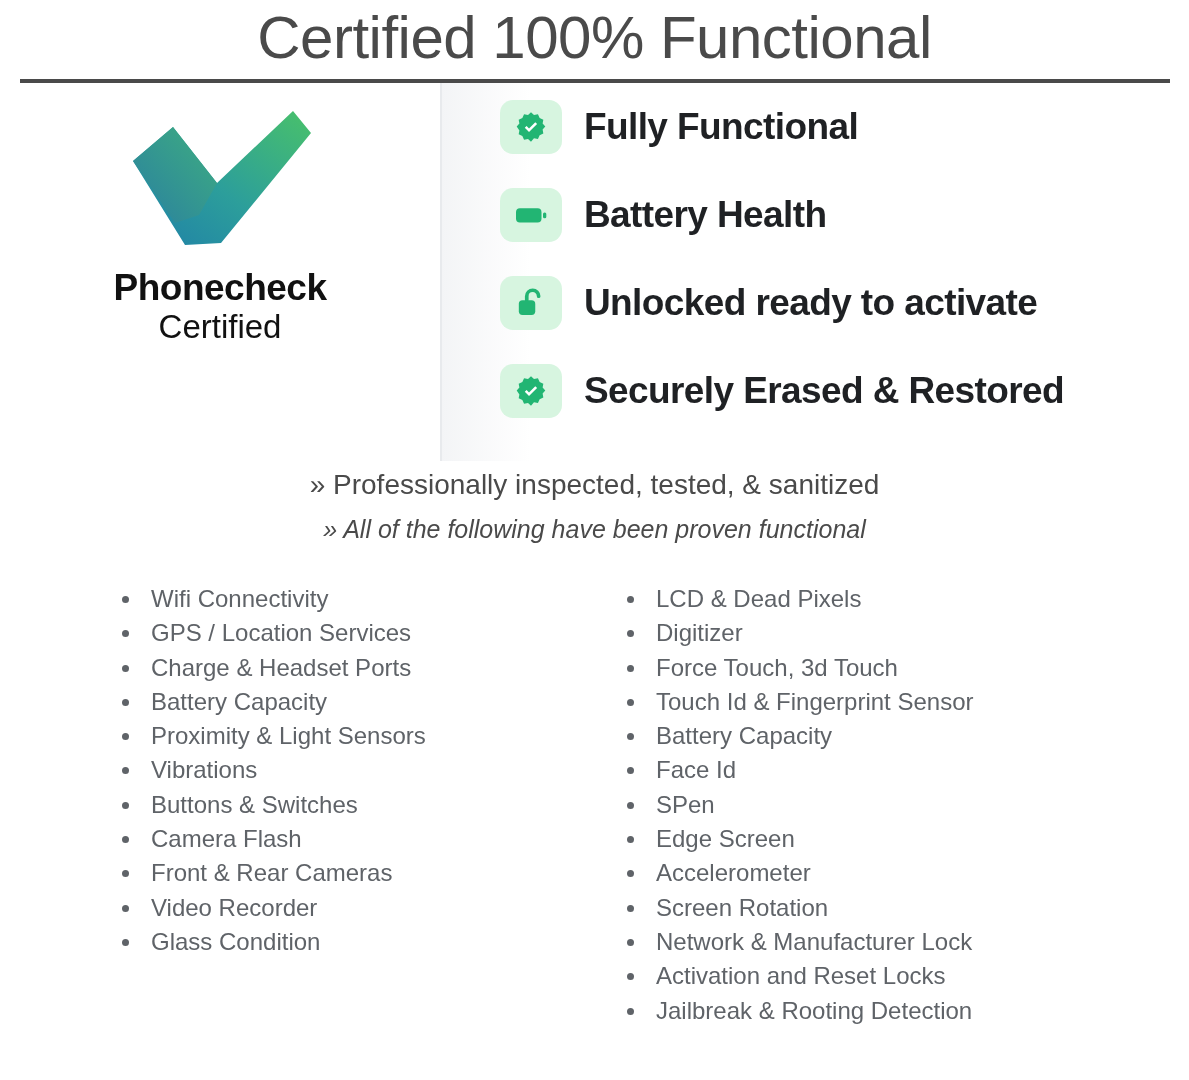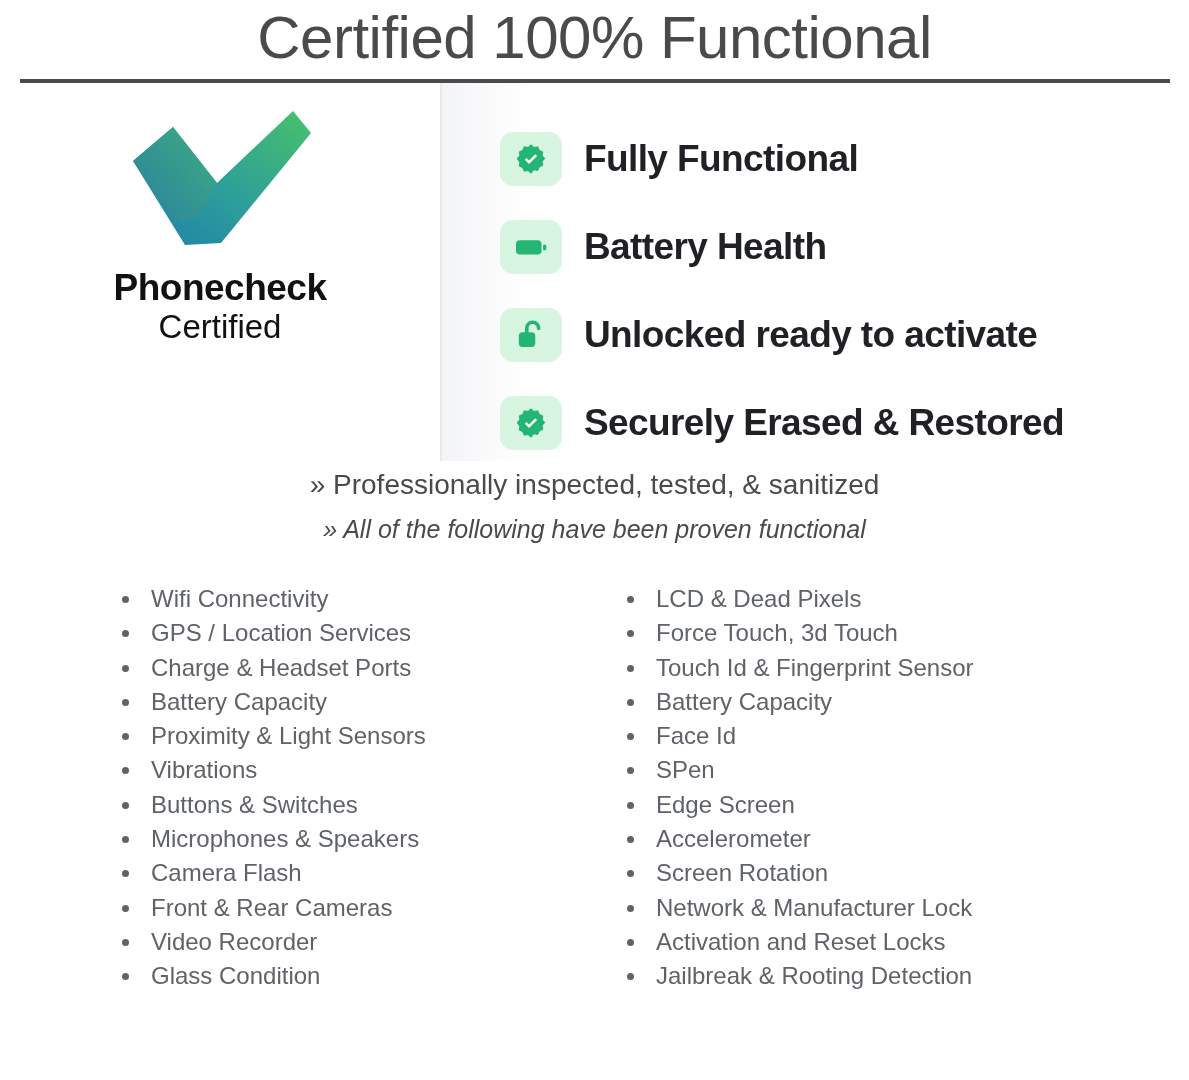--- a/index.html
+++ b/index.html
@@ -71,21 +71,21 @@
     font-weight: 400;
     color: #111111;
     line-height: 1.15;
     margin-top: 2px;
     font-family: "Liberation Sans", sans-serif;
   }
 
   .features-col {
     flex: 1;
     position: relative;
-    padding-top: 32px;
+    padding-top: 0;
     padding-left: 60px;
     box-sizing: border-box;
     background: linear-gradient(to right, #f3f4f6 0px, #ffffff 90px);
   }
   .divider-line {
     position: absolute;
     left: 0;
     top: 0;
     bottom: 0;
     width: 2px;
@@ -252,30 +252,30 @@
 <div class="lists">
   <div class="list-col">
     <ul class="checklist" id="list-left">
         <li>Wifi Connectivity</li>
         <li>GPS / Location Services</li>
         <li>Charge &amp; Headset Ports</li>
         <li>Battery Capacity</li>
         <li>Proximity &amp; Light Sensors</li>
         <li>Vibrations</li>
         <li>Buttons &amp; Switches</li>
-        <li>Microphones &amp; Speakers</li>
         <li>Camera Flash</li>
         <li>Front &amp; Rear Cameras</li>
         <li>Video Recorder</li>
         <li>Glass Condition</li>
       </ul>
   </div>
   <div class="list-col">
     <ul class="checklist" id="list-right">
         <li>LCD &amp; Dead Pixels</li>
+        <li>Digitizer</li>
         <li>Force Touch, 3d Touch</li>
         <li>Touch Id &amp; Fingerprint Sensor</li>
         <li>Battery Capacity</li>
         <li>Face Id</li>
         <li>SPen</li>
         <li>Edge Screen</li>
         <li>Accelerometer</li>
         <li>Screen Rotation</li>
         <li>Network &amp; Manufacturer Lock</li>
         <li>Activation and Reset Locks</li>

